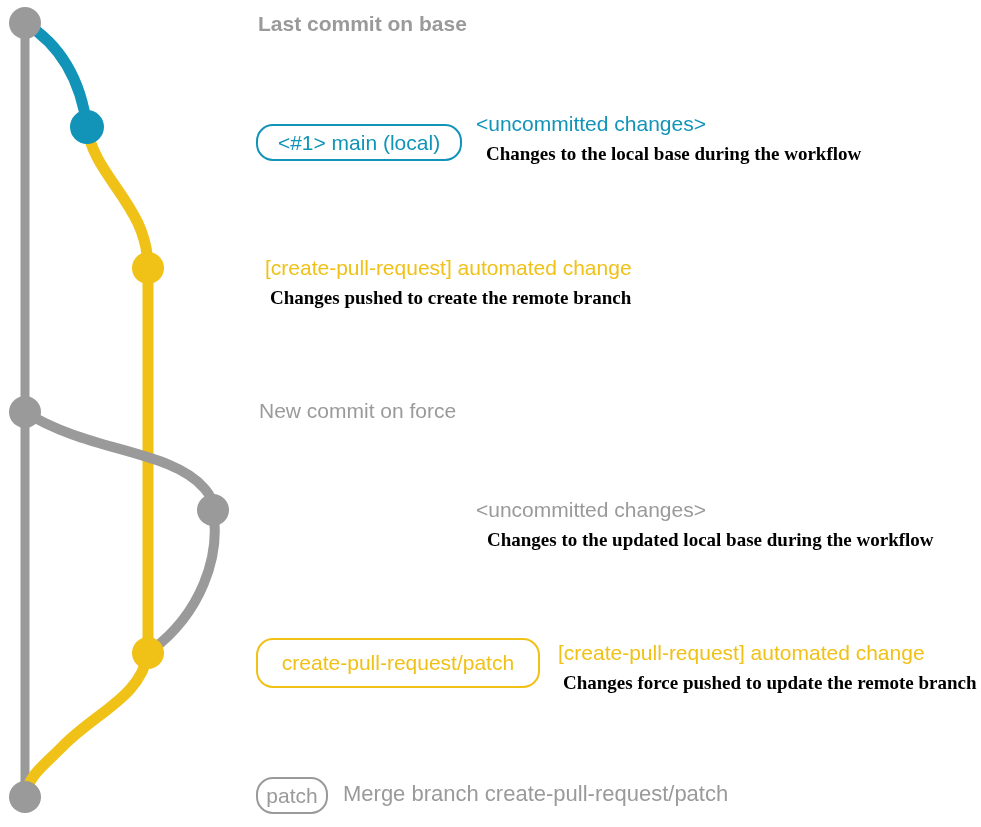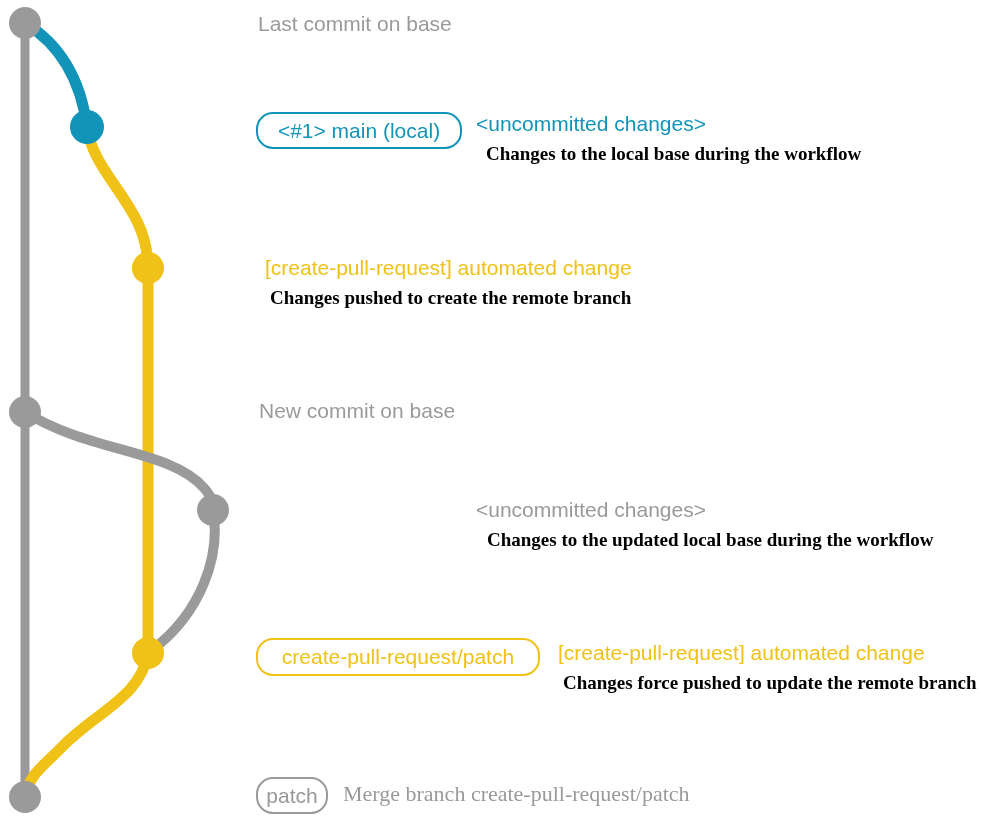--- a/index.html
+++ b/index.html
@@ -73,40 +73,40 @@
 
     <circle cx="25" cy="23" r="16" fill="#9a9a9a"></circle>
     <circle cx="87" cy="127" r="17" fill="#1294b8"></circle>
     <circle cx="148" cy="268" r="16" fill="#f0c116"></circle>
     <circle cx="25" cy="412" r="16" fill="#9a9a9a"></circle>
     <circle cx="213" cy="510" r="16" fill="#9a9a9a"></circle>
     <circle cx="148" cy="653" r="16" fill="#f0c116"></circle>
     <circle cx="25" cy="797" r="16" fill="#9a9a9a"></circle>
   </svg>
 
-  <div class="anno title gray" style="left:258px; top:12px;">Last commit on base</div>
+  <div class="anno title gray" style="left:258px; top:12px;font-weight:bold;">Last commit on base</div>
 
-  <div class="badge blue" style="left:256px; top:112px; width:206px; height:37px;">
+  <div class="badge blue" style="left:256px; top:124px; width:206px; height:37px;">
     <span>&lt;#1&gt; main (local)</span>
   </div>
   <div class="anno title blue" style="left:476px; top:112px;">&lt;uncommitted changes&gt;</div>
   <div class="anno desc" style="left:486px; top:143px;">Changes to the local base during the workflow</div>
 
   <div class="anno title yellow" style="left:258px; top:256px;">[create-pull-request] automated change</div>
   <div class="anno desc" style="left:270px; top:287px;">Changes pushed to create the remote branch</div>
 
-  <div class="anno title gray" style="left:259px; top:399px;">New commit on base</div>
+  <div class="anno title gray" style="left:259px; top:399px;">New commit on force</div>
 
   <div class="anno title gray" style="left:476px; top:498px;">&lt;uncommitted changes&gt;</div>
   <div class="anno desc" style="left:487px; top:529px;">Changes to the updated local base during the workflow</div>
 
-  <div class="badge yellow" style="left:256px; top:638px; width:284px; height:38px;">
+  <div class="badge yellow" style="left:256px; top:638px; width:284px; height:50px;">
     <span>create-pull-request/patch</span>
   </div>
   <div class="anno title yellow" style="left:551px; top:641px;">[create-pull-request] automated change</div>
   <div class="anno desc" style="left:563px; top:672px;">Changes force pushed to update the remote branch</div>
 
   <div class="badge gray" style="left:256px; top:777px; width:72px; height:37px;">
     <span>patch</span>
   </div>
-  <div class="anno title gray" style="left:343px; top:781px; font-size:22px;font-family:Liberation Serif, serif;">Merge branch create-pull-request/patch</div>
+  <div class="anno title gray" style="left:343px; top:781px; font-size:22px;">Merge branch create-pull-request/patch</div>
 
 </div>
 
 </body></html>

